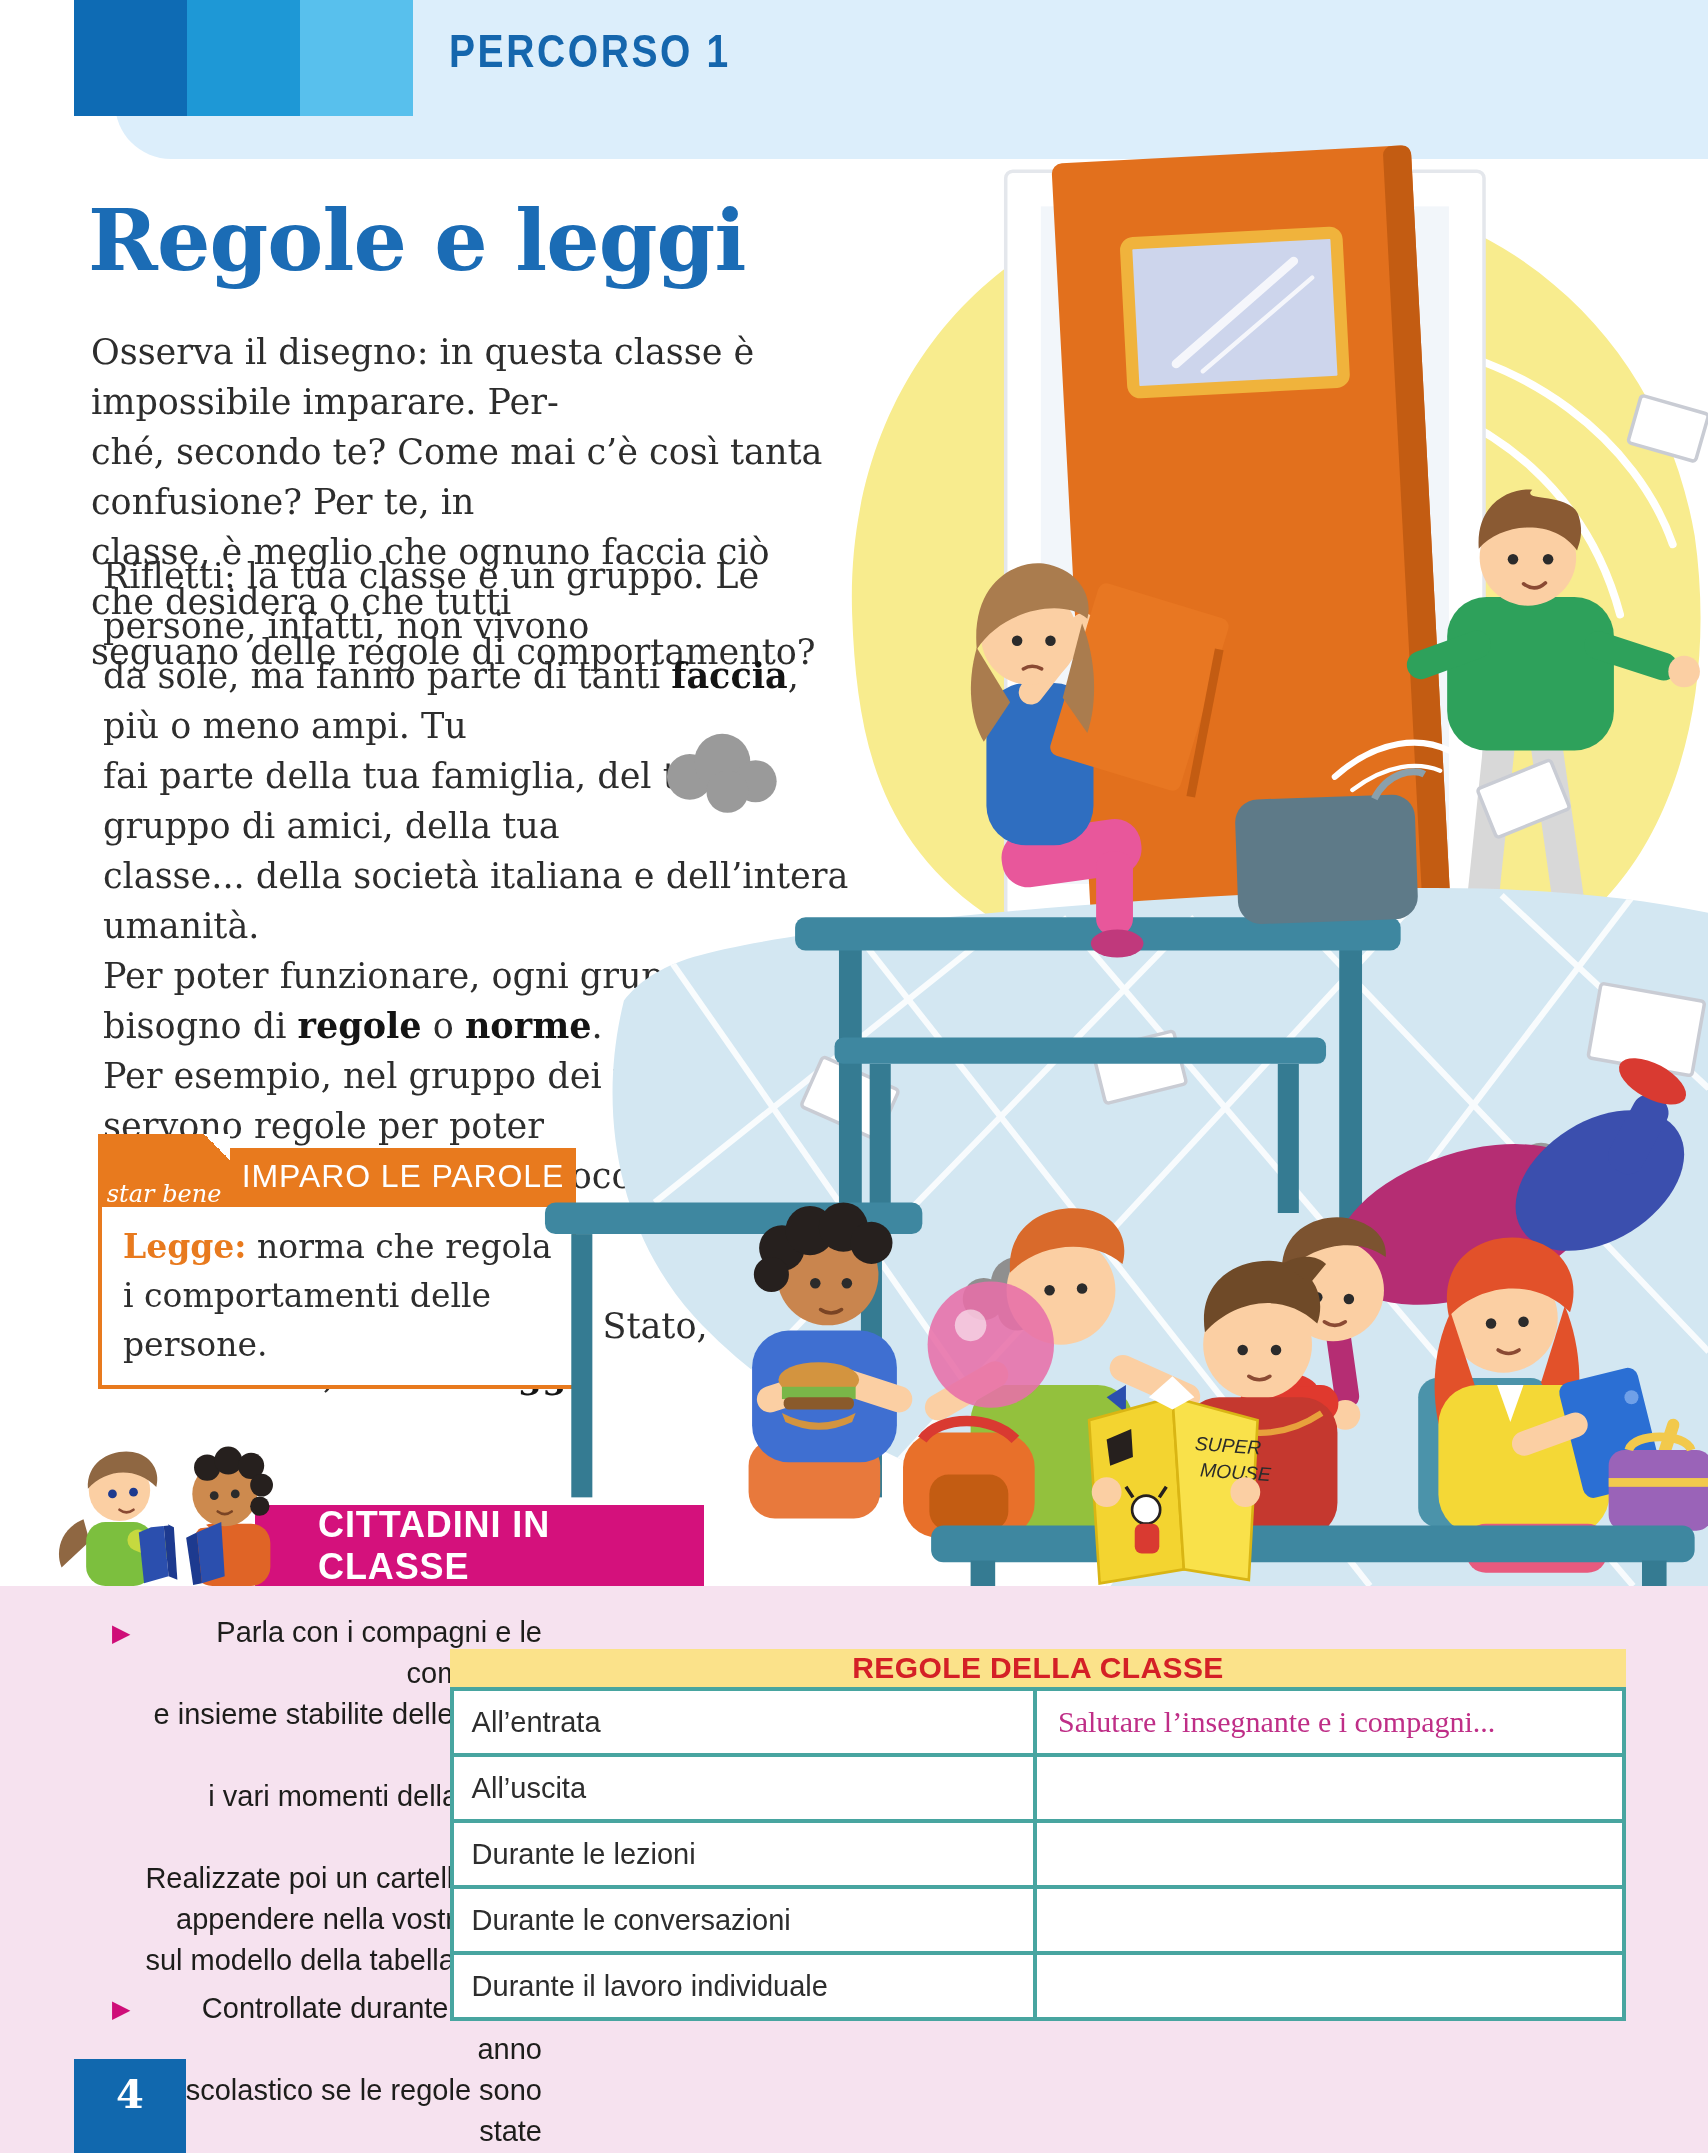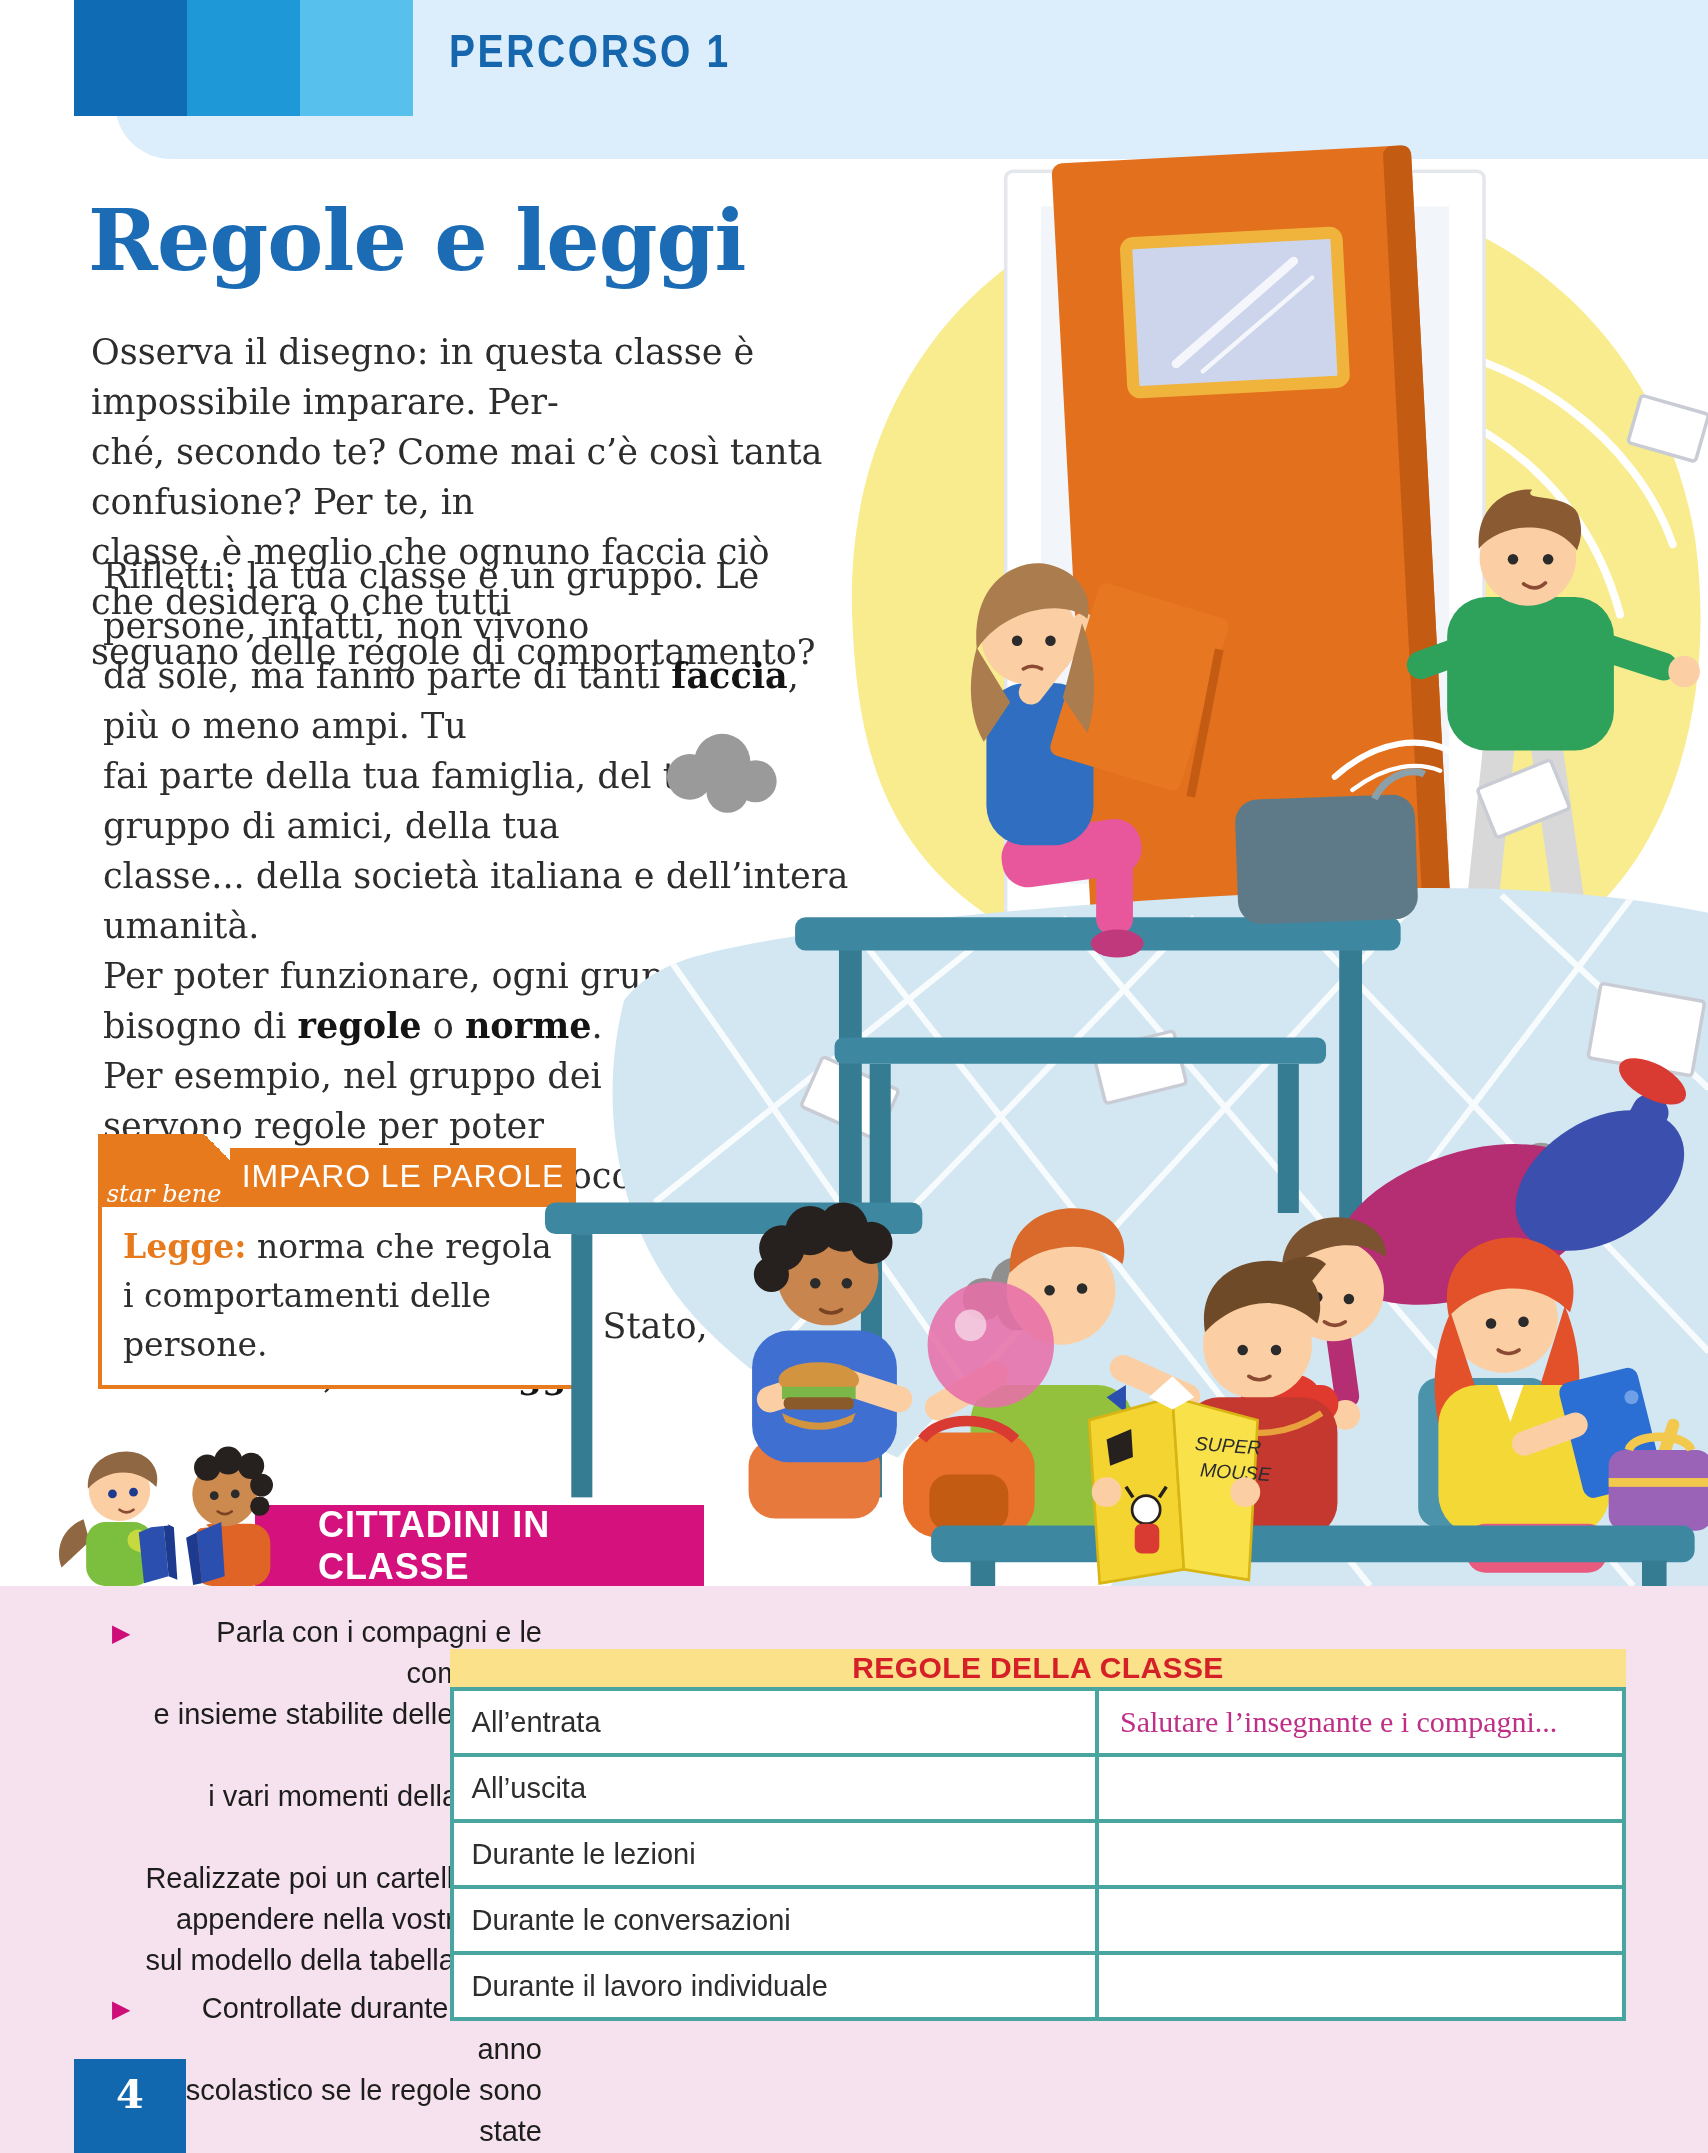--- a/index.html
+++ b/index.html
@@ -55,21 +55,21 @@
   .bullet-text{white-space:pre-line;text-align:right;}
 
   
   .rules-table{position:absolute;left:450px;top:1649px;width:1176px;}
   .rt-header{height:38px;background:#fbe28a;color:#d42026;
              font-family:"Liberation Sans",sans-serif;font-weight:bold;font-size:30px;
              display:flex;align-items:center;justify-content:center;letter-spacing:0.4px;}
   .rt-body{border:4.4px solid #48a5a0;background:#48a5a0;}
   .rt-row{display:flex;height:62px;background:#fff;border-bottom:4.4px solid #48a5a0;}
   .rt-row:last-child{border-bottom:none;}
-  .rt-label{width:641px;box-sizing:border-box;padding-left:17.6px;display:flex;align-items:center;
+  .rt-label{width:579px;box-sizing:border-box;padding-left:17.6px;display:flex;align-items:center;
             font-family:"Liberation Sans",sans-serif;font-size:29px;color:#2d2d2d;}
   .rt-value{flex:1;border-left:4.4px solid #48a5a0;display:flex;align-items:center;
             padding-left:21px;font-family:Liberation Serif, serif;font-size:30px;color:#bf2e87;}
 
   
   .page-num{position:absolute;left:74px;top:2059px;width:112px;height:94px;background:#1168ae;
             color:#fff;font-family:"DejaVu Serif",serif;font-weight:bold;font-size:40px;
             display:flex;justify-content:center;padding-top:10.5px;box-sizing:border-box;}
 
   .illus{position:absolute;left:492px;top:123px;}

